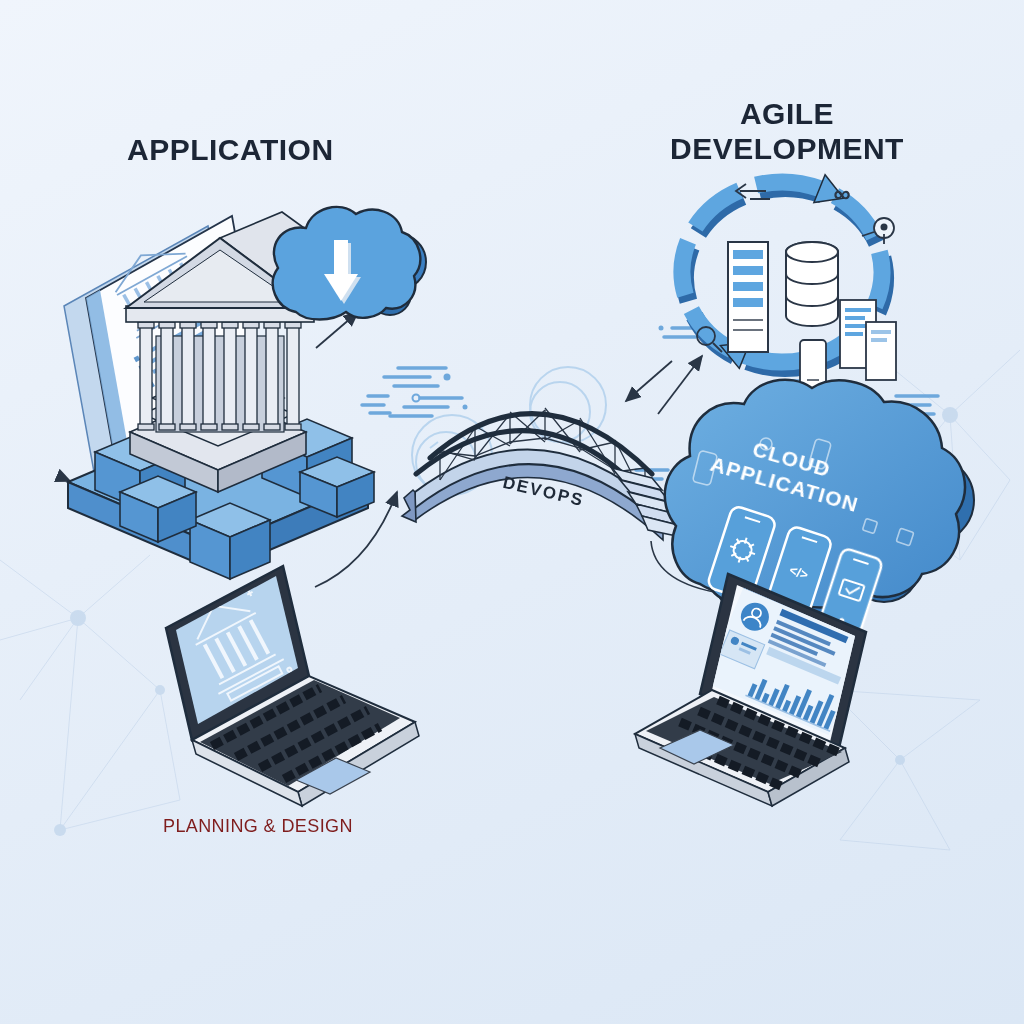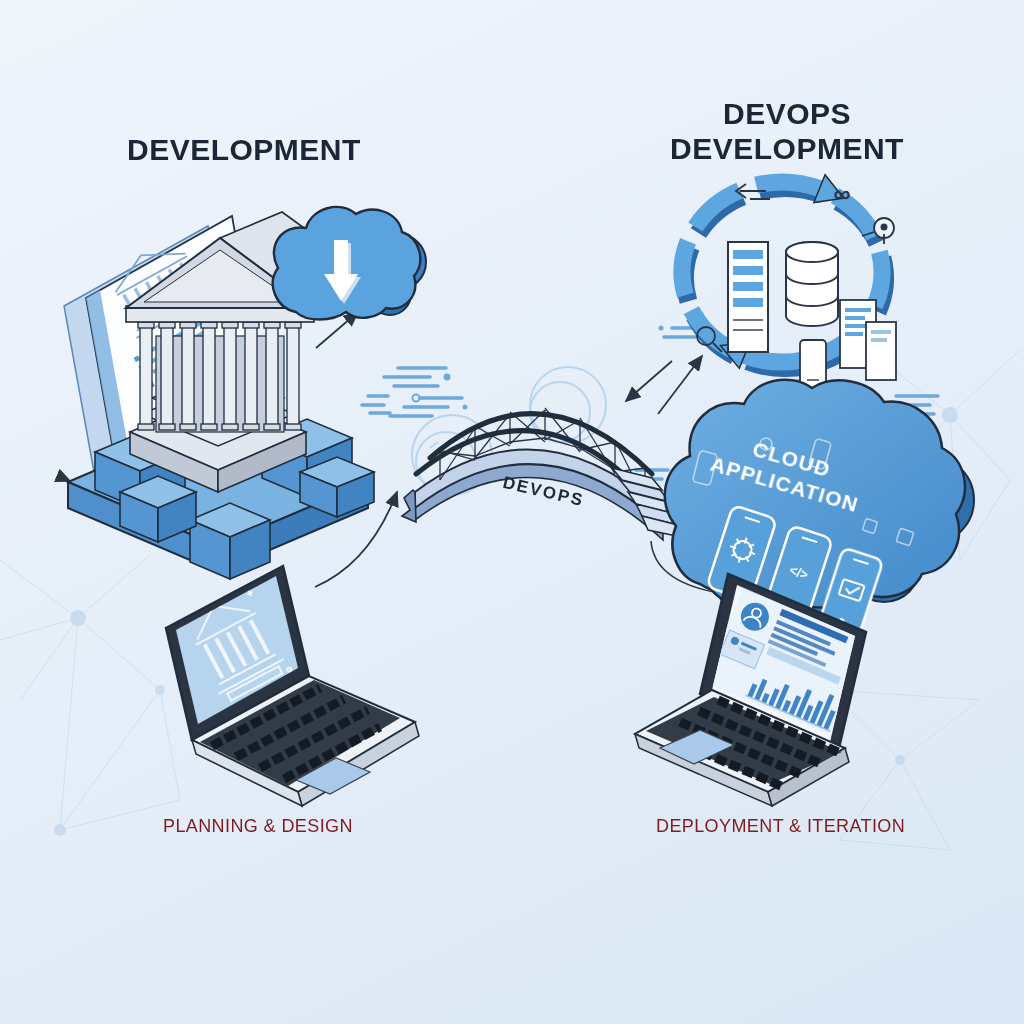--- a/index.html
+++ b/index.html
@@ -413,19 +413,18 @@
     <g stroke="#141b25" stroke-width="9" stroke-dasharray="11 4">
       <line x1="718" y1="700" x2="838" y2="752"></line>
       <line x1="699" y1="711" x2="819" y2="763"></line>
       <line x1="680" y1="722" x2="800" y2="774"></line>
       <line x1="702" y1="752" x2="781" y2="786"></line>
     </g>
     <polygon points="660,748 700,730 734,745 694,764" fill="#a9c8ea" stroke="#39424e" stroke-width="1.2"></polygon>
   </g>
 </svg>
 
-<div class="lbl title" style="left:127px;top:133px;">DEVELOPMENT</div>
-<div class="lbl title title-right" style="left:657px;top:96px;">DEVOPS DEVELOPMENT</div>
+<div class="lbl title" style="left:127px;top:133px;">APPLICATION</div>
+<div class="lbl title title-right" style="left:657px;top:96px;">AGILE DEVELOPMENT</div>
 <div class="lbl devops" style="left:502px;top:482px;">DEVOPS</div>
 <div class="lbl cloudlabel" style="left:698px;top:446px;">CLOUD APPLICATION</div>
 <div class="lbl caption" style="left:163px;top:816px;">PLANNING &amp; DESIGN</div>
-<div class="lbl caption" style="left:656px;top:816px;">DEPLOYMENT &amp; ITERATION</div>
 </div>
 
 </body></html>

